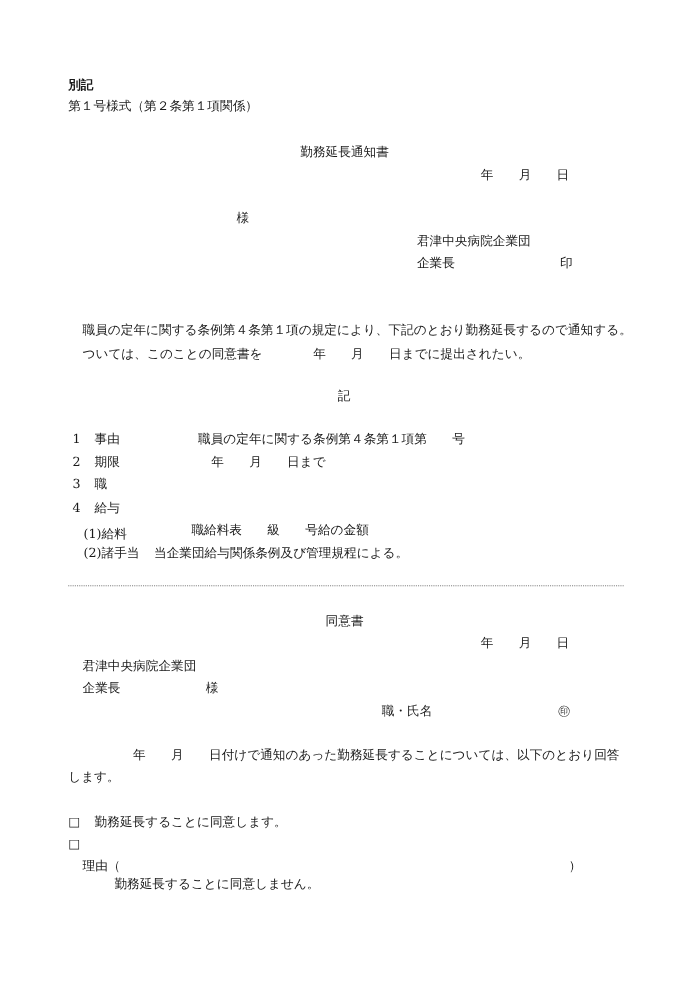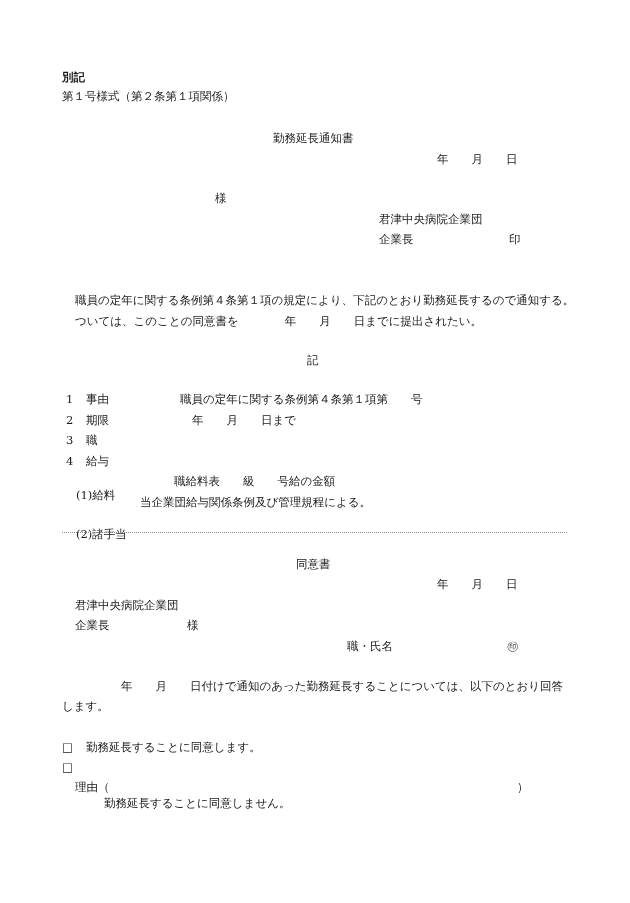--- a/index.html
+++ b/index.html
@@ -45,25 +45,25 @@
 </div>
 <div>
   <div class="t" style="left:66px;top:433px;">3</div>
   <div class="t" style="left:86px;top:433px;">職</div>
 </div>
 <div>
   <div class="t" style="left:66px;top:454px;">4</div>
   <div class="t" style="left:86px;top:454px;">給与</div>
 </div>
 <div>
-  <div class="t" style="left:76px;top:488px;">(1)給料</div>
+  <div class="t" style="left:76px;top:478px;">(1)給料</div>
   <div class="t" style="left:174px;top:474px;">職給料表　　級　　号給の金額</div>
 </div>
 <div>
-  <div class="t" style="left:76px;top:495px;margin-top:32px;">(2)諸手当</div>
+  <div class="t" style="left:76px;top:495px;">(2)諸手当</div>
   <div class="t" style="left:140px;top:495px;">当企業団給与関係条例及び管理規程による。</div>
 </div>
 
 <div class="sep"></div>
 
 <div class="t" style="left:296px;top:557px;">同意書</div>
 <div class="t" style="left:437px;top:577px;">年　　月　　日</div>
 <div class="t" style="left:75px;top:598px;">君津中央病院企業団</div>
 <div class="t" style="left:75px;top:618px;">企業長</div>
 <div class="t" style="left:187px;top:618px;">様</div>

